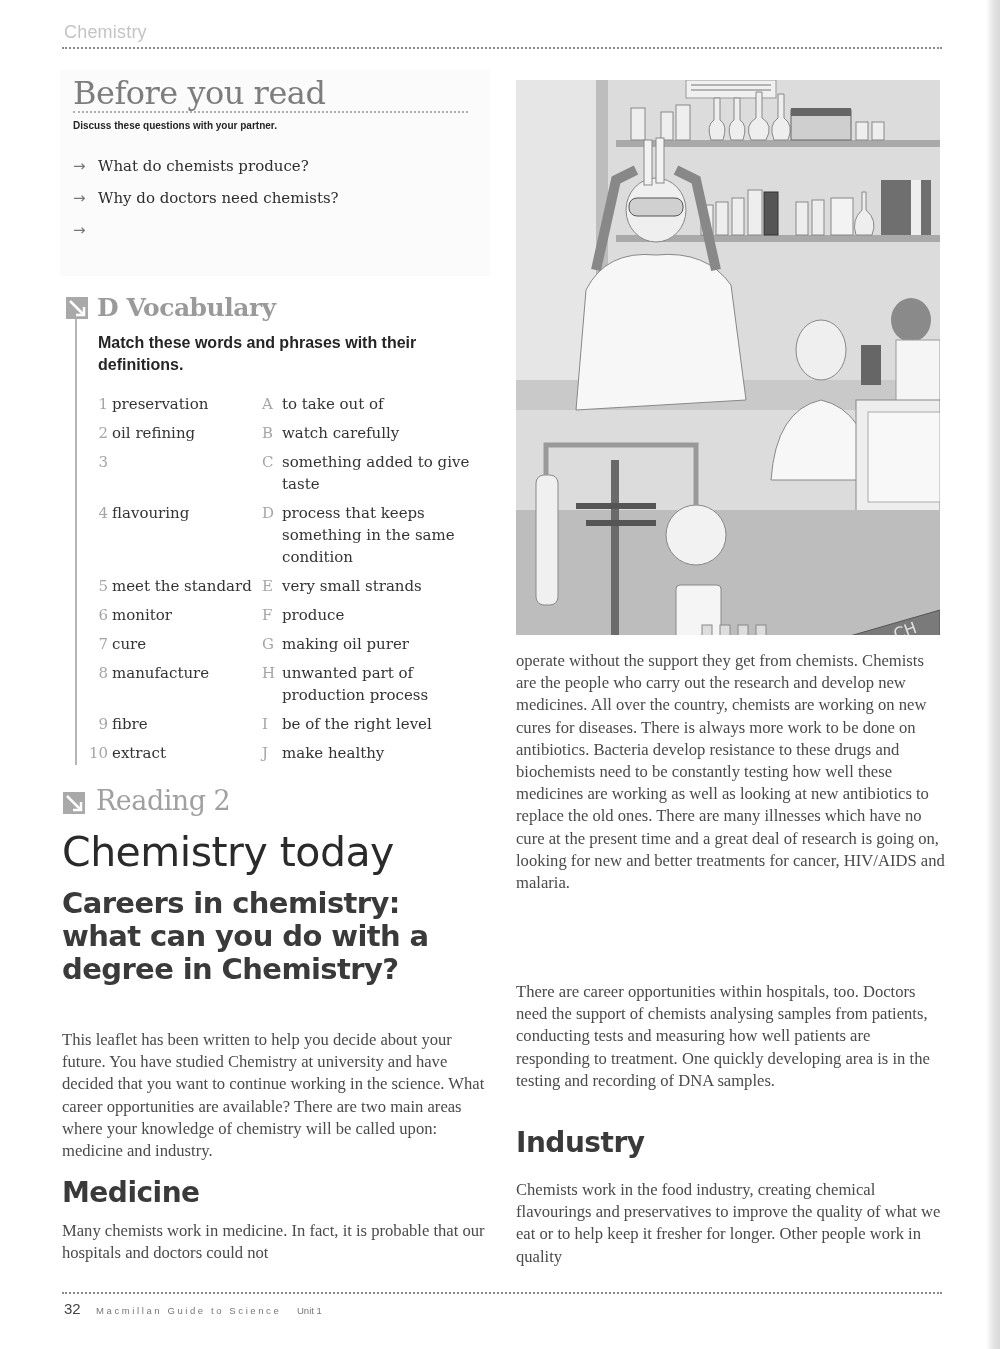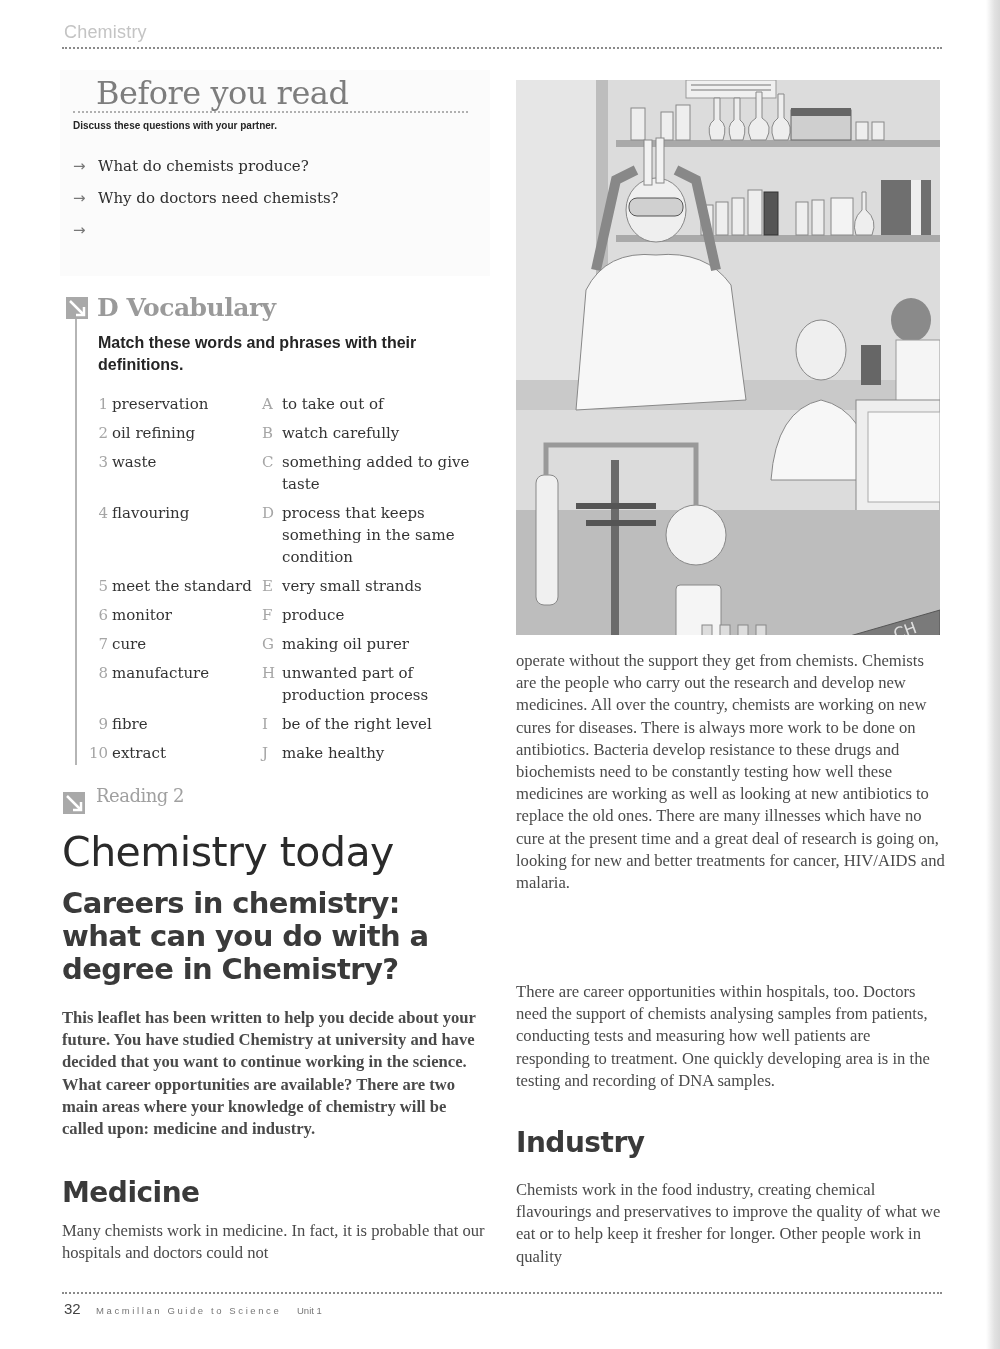--- a/index.html
+++ b/index.html
@@ -24,21 +24,20 @@
 
     
     .byr-panel {
       position: absolute; left: 60px; top: 70px; width: 430px; height: 206px;
       background: #fbfbfb;
     }
     .byr-title {
       position: absolute; left: 73px; top: 74px;
       font-family: "DejaVu Serif", serif; font-size: 32px; color: #7d7d7d; font-weight: normal;
       letter-spacing: -0.5px;
-      margin-left: 23px;
     }
     .byr-rule {
       position: absolute; left: 73px; top: 111px; width: 395px; border-top: 2px dotted #b0b0b0;
     }
     .byr-instr {
       position: absolute; left: 73px; top: 120px;
       font-family: Liberation Sans, sans-serif; font-weight: bold; font-size: 10px; color: #252525;
     }
     .byr-list { position: absolute; left: 73px; top: 155px; width: 400px; list-style: none; }
     .byr-list li {
@@ -75,35 +74,35 @@
     .vleft { width: 174px; display: flex; font-size: 15px; line-height: 22px; color: #333; }
     .vright { width: 210px; display: flex; font-size: 15px; line-height: 22px; color: #333; }
     .vnum { width: 24px; text-align: right; padding-right: 4px; color: #a5a5a5; }
     .vlet { width: 20px; color: #a5a5a5; }
     .vtext { flex: 1; }
 
     
     .reading-icon { left: 63px; top: 792px; }
     .reading-label {
       position: absolute; left: 96px; top: 785px;
-      font-family: "DejaVu Serif", serif; font-size: 18px; color: #a0a0a0; letter-spacing: -0.5px; text-align: center;
+      font-family: "DejaVu Serif", serif; font-size: 27px; color: #a0a0a0; letter-spacing: -0.5px; text-align: center;
     }
     .main-title {
       position: absolute; left: 62px; top: 828px;
       font-family: "DejaVu Sans", sans-serif; font-size: 41px; color: #2a2a2a; letter-spacing: -0.5px;
       font-weight: normal;
     }
     .subtitle {
       position: absolute; left: 62px; top: 887px; width: 420px;
       font-family: "DejaVu Sans", sans-serif; font-size: 29px; line-height: 33px; color: #3a3a3a; letter-spacing: -0.6px;
     }
     .body-text {
       position: absolute; font-family: "Liberation Serif", serif; font-size: 16.6px; line-height: 22.2px; color: #4a4a4a;
     }
-    .intro-text { left: 62px; top: 1007px; width: 425px; font-weight: bold; }
+    .intro-text { left: 62px; top: 1029px; width: 425px; }
     .h2 {
       position: absolute; font-family: "DejaVu Sans", sans-serif; font-size: 28px; color: #3a3a3a; letter-spacing: -0.5px;
     }
     .medicine-h { left: 62px; top: 1176px; }
     .medicine-text { left: 62px; top: 1220px; width: 425px; }
 
     
     .illustration {
       position: absolute; left: 516px; top: 80px; width: 424px; height: 555px; background: #d9d9d9; overflow: hidden;
     }
@@ -182,21 +181,20 @@
         <span class="vtext">oil refining</span>
       </div>
     <div class="vright">
         <span class="vlet">B</span>
         <span class="vtext">watch carefully</span>
       </div>
   </div>
   <div class="vrow">
     <div class="vleft">
         <span class="vnum">3</span>
-        <span class="vtext">waste</span>
       </div>
     <div class="vright">
         <span class="vlet">C</span>
         <span class="vtext">something added to give taste</span>
       </div>
   </div>
   <div class="vrow">
     <div class="vleft">
         <span class="vnum">4</span>
         <span class="vtext">flavouring</span>

